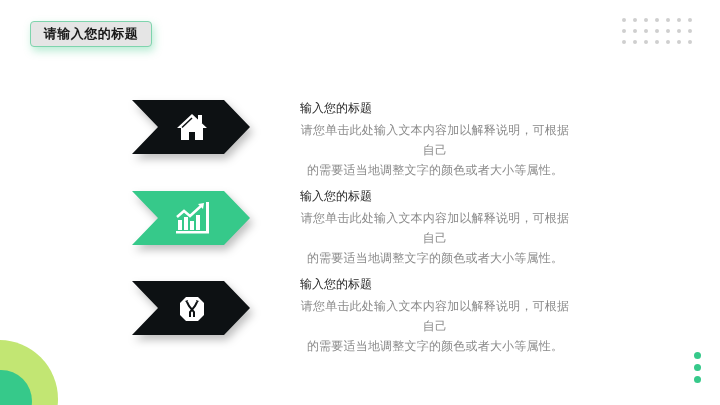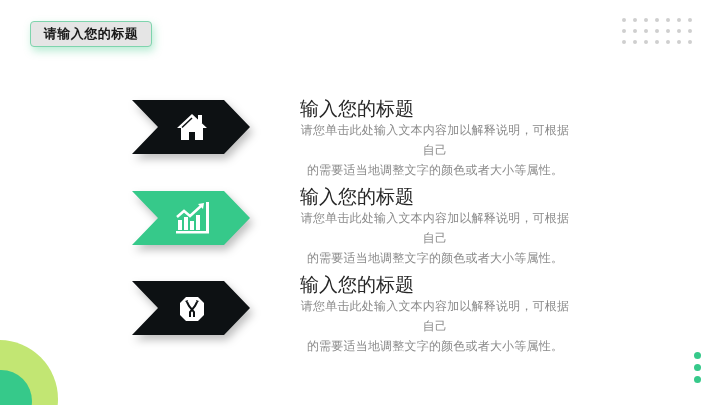--- a/index.html
+++ b/index.html
@@ -10,21 +10,21 @@
     box-shadow: 2px 4px 8px rgba(52,199,128,0.35);
     display:flex; align-items:center; justify-content:center;
     font-size:13px; font-weight:bold; color:#1a1a1a; letter-spacing:0.5px; }
   .dots { position:absolute; left:622px; top:18px; display:grid;
     grid-template-columns: repeat(7, 11px); grid-auto-rows: 11px; }
   .dots span { width:4px; height:4px; border-radius:50%; background:#cfcfcf; display:block; }
   .arrow { position:absolute; left:132px; width:118px; height:54px; filter: drop-shadow(3px 5px 4px rgba(0,0,0,0.25)); }
   .arrow svg.shape { position:absolute; left:0; top:0; }
   .arrow .icon { position:absolute; left:42px; top:9px; width:36px; height:36px; }
   .item-text { position:absolute; left:300px; width:270px; }
-  .item-title { font-size:19px; color:#262626; margin:0; line-height:20px; }
+  .item-title { font-size:12px; color:#262626; margin:0; line-height:20px; }
   .item-desc { font-size:12px; color:#8a8a8a; line-height:20px; margin-top:2px; letter-spacing:0.2px;text-align:center; }
   .corner { position:absolute; left:-60px; top:340px; width:118px; height:118px; border-radius:50%; background:#c2e673; }
   .corner-inner { position:absolute; left:-30px; top:370px; width:62px; height:62px; border-radius:50%; background:#36c98a; }
   .vdots { position:absolute; left:694px; top:352px; }
   .vdots span { display:block; width:7px; height:7px; border-radius:50%; background:#36c98a; margin-bottom:5px; }
 </style>
 </head>
 <body>
 
 <div class="title-box">请输入您的标题</div>

